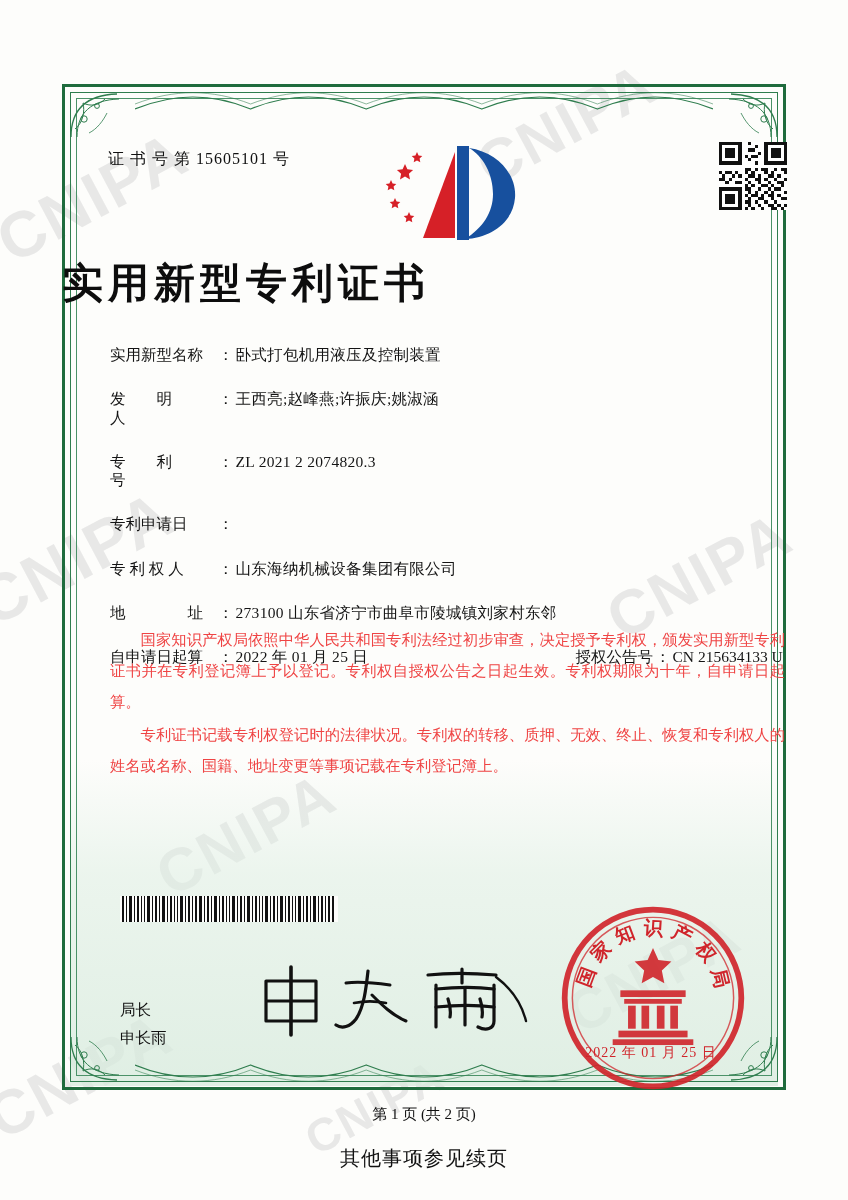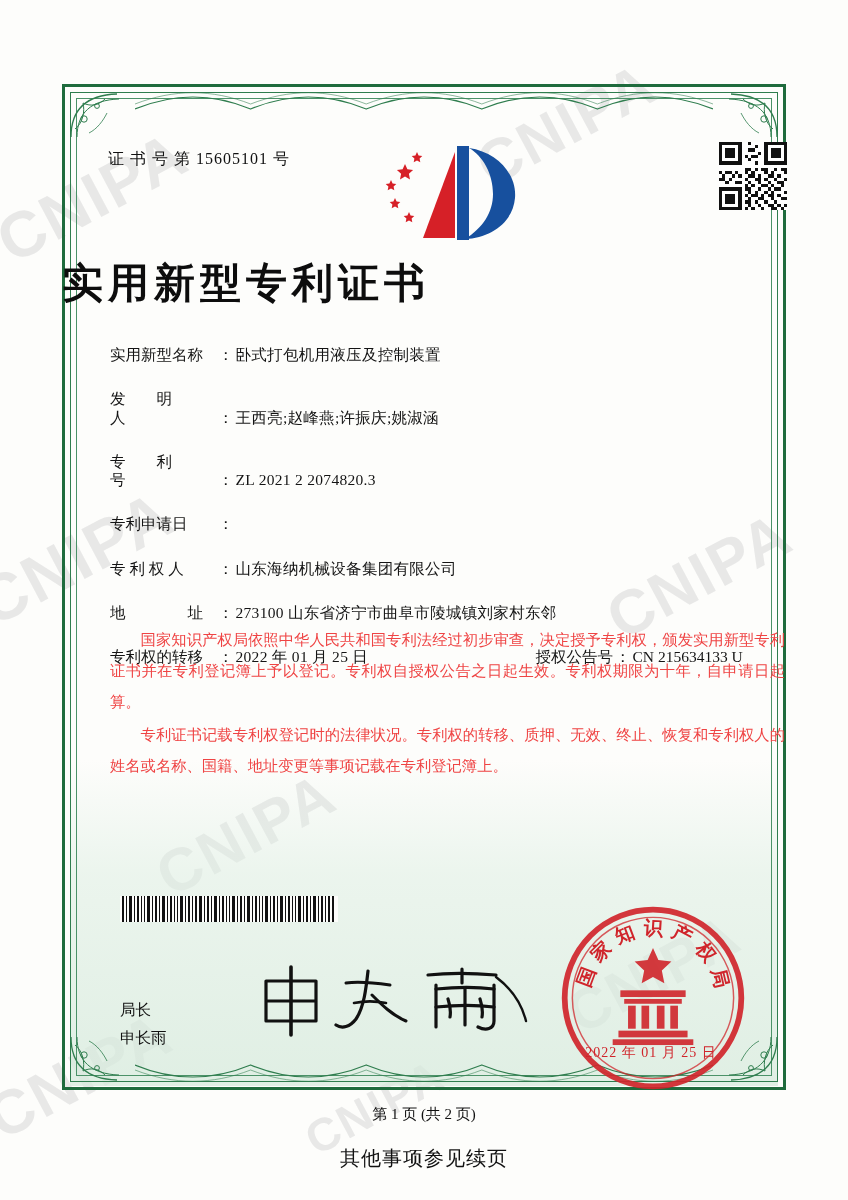--- a/index.html
+++ b/index.html
@@ -140,37 +140,38 @@
   .fields {
     position: absolute;
     left: 48px;
     right: 40px;
     top: 262px;
     font-size: 15.5px;
     color: #141414;
   }
   .field-row {
     display: flex;
-    align-items: flex-end;
+    align-items: flex-start;
     margin-bottom: 25.5px;
     line-height: 1.2;
     font-family: Liberation Serif, serif;
   }
   .f-label {
     width: 108px;
     flex: 0 0 108px;
     letter-spacing: 0px;
   }
   .f-colon { margin-right: 2px; }
   .f-value { flex: 1; letter-spacing: .3px; }
 
   .field-row.dual .f-value { flex: 0 0 auto; width: 300px; }
   .f-label2 {
     flex: 0 0 auto;
     margin-right: 2px;
+    margin-left: 40px;
   }
   .f-value2 { flex: 1; }
 
   .paragraphs {
     position: absolute;
     left: 48px;
     right: 42px;
     top: 540px;
     font-size: 15.3px;
     line-height: 31px;
@@ -493,21 +494,21 @@
         <span class="f-value">山东海纳机械设备集团有限公司</span>
       </div>
 
       <div class="field-row">
         <span class="f-label">地　　　　址</span>
         <span class="f-colon">：</span>
         <span class="f-value">273100 山东省济宁市曲阜市陵城镇刘家村东邻</span>
       </div>
 
       <div class="field-row dual">
-        <span class="f-label">专利权的转移</span>
+        <span class="f-label">自申请日起算</span>
         <span class="f-colon">：</span>
         <span class="f-value">2022 年 01 月 25 日</span>
         <span class="f-label2">授权公告号</span>
         <span class="f-colon">：</span>
         <span class="f-value2">CN 215634133 U</span>
       </div>
 
     </div>
 
     <div class="paragraphs">

